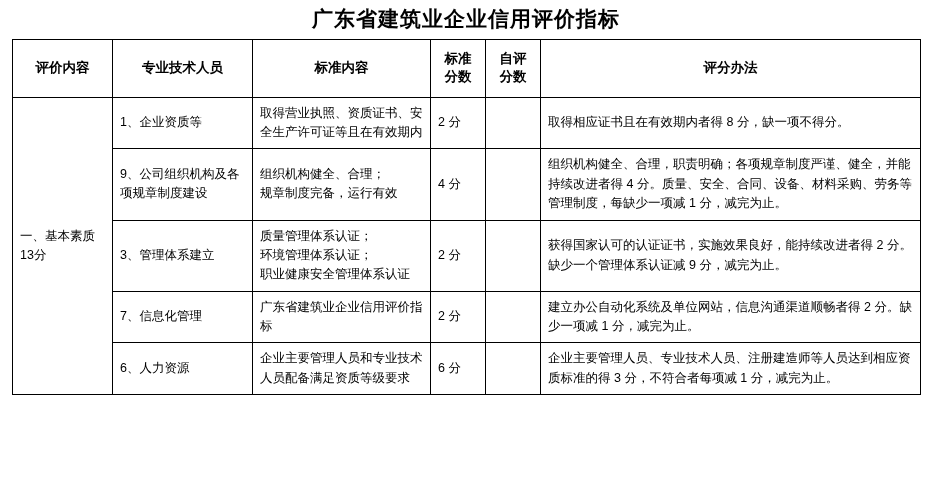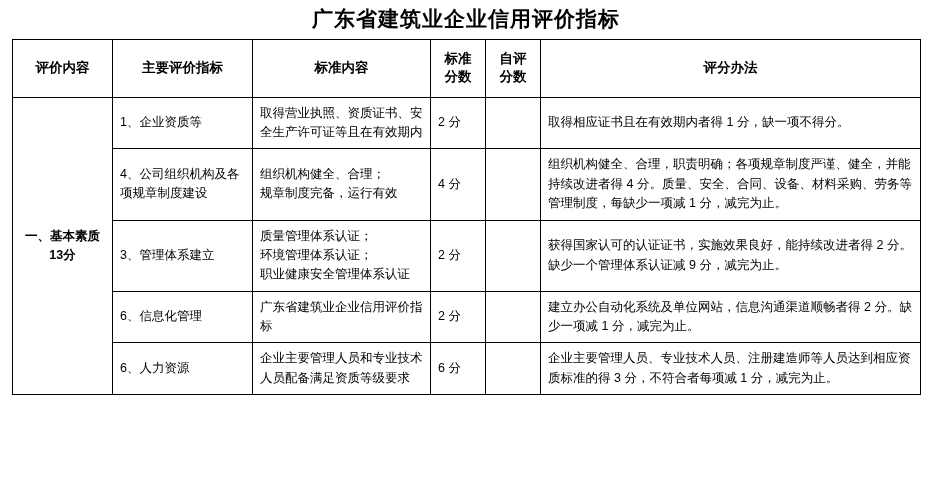--- a/index.html
+++ b/index.html
@@ -53,22 +53,21 @@
     line-height: 1.35;
   }
   .col-a { width: 100px; }
   .col-b { width: 140px; }
   .col-c { width: 178px; }
   .col-d { width: 55px; }
   .col-e { width: 55px; }
   .col-f { width: 380px; }
 
   td.cat {
-    text-align: center;
-    font-weight: bold;
+    font-weight: normal;
     font-size: 14px;
     line-height: 1.8;
   }
   td.idx {
     font-size: 13px;
     padding-left: 10px;
   }
   td.std {
     font-size: 13px;
     padding-left: 10px;
@@ -99,58 +98,58 @@
       <col class="col-a">
         <col class="col-b">
         <col class="col-c">
         <col class="col-d">
         <col class="col-e">
         <col class="col-f">
     </colgroup>
     <thead>
       <tr>
         <th>评价内容</th>
-        <th>主要评价指标</th>
+        <th>专业技术人员</th>
         <th>标准内容</th>
         <th class="nowrapline">标准
 分数</th>
         <th class="nowrapline">自评
 分数</th>
         <th>评分办法</th>
       </tr>
     </thead>
     <tbody>
       <tr>
         <td class="cat nowrapline" rowspan="5">一、基本素质
 13分</td>
         <td class="idx nowrapline">1、企业资质等</td>
         <td class="std nowrapline">取得营业执照、资质证书、安全生产许可证等且在有效期内</td>
         <td class="score">2 分</td>
         <td class="blank"></td>
-        <td class="method nowrapline">取得相应证书且在有效期内者得 1 分，缺一项不得分。</td>
+        <td class="method nowrapline">取得相应证书且在有效期内者得 8 分，缺一项不得分。</td>
       </tr>
       <tr>
-        <td class="idx nowrapline">4、公司组织机构及各项规章制度建设</td>
+        <td class="idx nowrapline">9、公司组织机构及各项规章制度建设</td>
         <td class="std nowrapline">组织机构健全、合理；
 规章制度完备，运行有效</td>
         <td class="score">4 分</td>
         <td class="blank"></td>
         <td class="method nowrapline">组织机构健全、合理，职责明确；各项规章制度严谨、健全，并能持续改进者得 4 分。质量、安全、合同、设备、材料采购、劳务等管理制度，每缺少一项减 1 分，减完为止。</td>
       </tr>
       <tr>
         <td class="idx nowrapline">3、管理体系建立</td>
         <td class="std nowrapline">质量管理体系认证；
 环境管理体系认证；
 职业健康安全管理体系认证</td>
         <td class="score">2 分</td>
         <td class="blank"></td>
         <td class="method nowrapline">获得国家认可的认证证书，实施效果良好，能持续改进者得 2 分。缺少一个管理体系认证减 9 分，减完为止。</td>
       </tr>
       <tr>
-        <td class="idx nowrapline">6、信息化管理</td>
+        <td class="idx nowrapline">7、信息化管理</td>
         <td class="std nowrapline">广东省建筑业企业信用评价指标</td>
         <td class="score">2 分</td>
         <td class="blank"></td>
         <td class="method nowrapline">建立办公自动化系统及单位网站，信息沟通渠道顺畅者得 2 分。缺少一项减 1 分，减完为止。</td>
       </tr>
       <tr>
         <td class="idx nowrapline">6、人力资源</td>
         <td class="std nowrapline">企业主要管理人员和专业技术人员配备满足资质等级要求</td>
         <td class="score">6 分</td>
         <td class="blank"></td>

